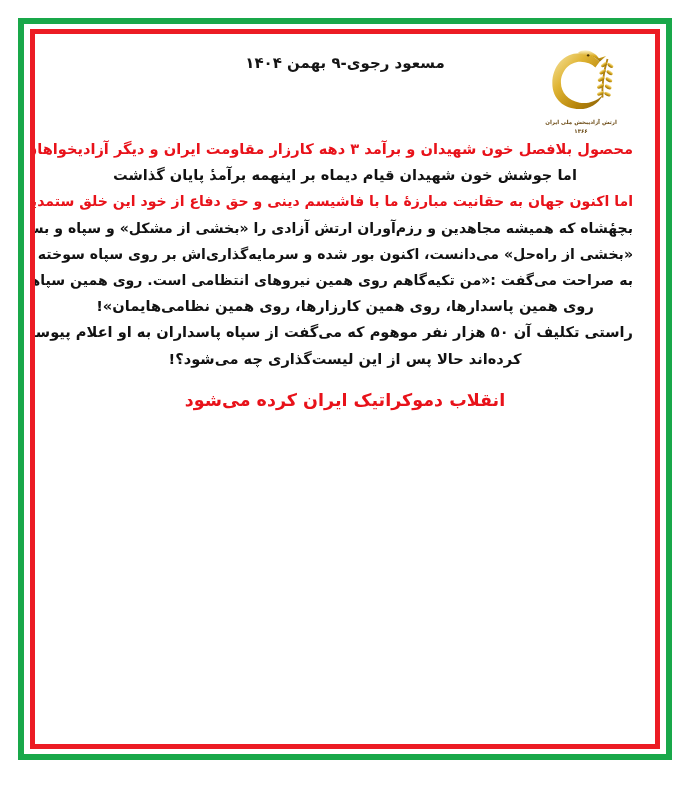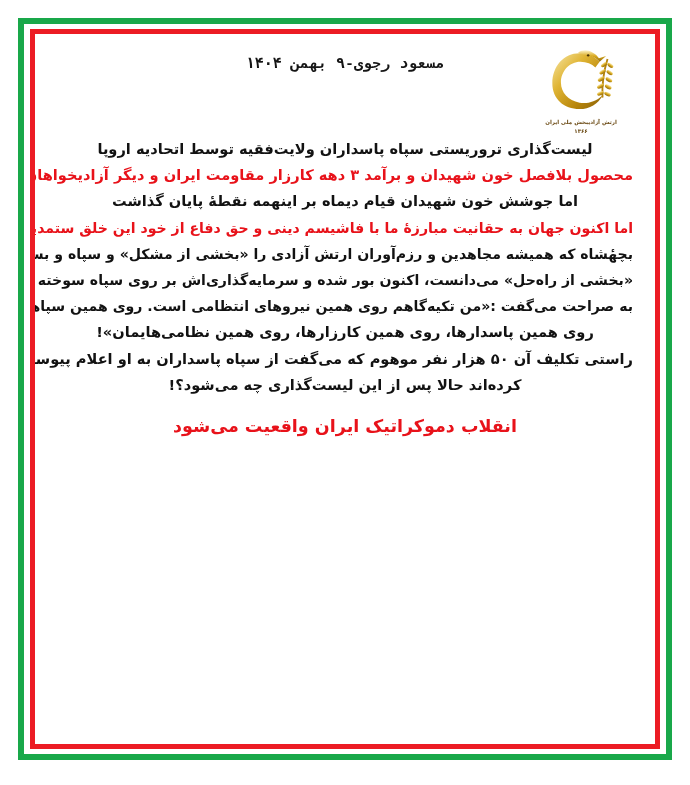--- a/index.html
+++ b/index.html
@@ -67,21 +67,20 @@
     position: absolute;
     top: 12px;
     left: 0;
     right: 0;
     text-align: center;
     font-size: 15px;
     font-weight: bold;
     color: #151515;
     letter-spacing: 0;
     direction: rtl;
-    font-family: Liberation Mono, monospace;
   }
 
   
   .emblem {
     position: absolute;
     top: 0px;
     right: 4px;
     width: 96px;
     height: 92px;
   }
@@ -202,28 +201,27 @@
           </g>
         </svg>
         <div class="emblem-caption">ارتش آزادیبخش ملی ایران</div>
         <div class="emblem-year">۱۳۶۶</div>
       </div>
 
       <div class="byline">مسعود رجوی-۹ بهمن ۱۴۰۴</div>
     </div>
 
     <div class="body-text">
-      <span class="line">لیست‌گذاری تروریستی سپاه پاسداران ولایت‌فقیه توسط اتحادیه اروپا</span>
       <span class="line red">محصول بلافصل خون شهیدان و برآمد ۳ دهه کارزار مقاومت ایران و دیگر آزادیخواهان</span>
-      <span class="line">اما جوشش خون شهیدان قیام دیماه بر اینهمه نقطهٔ پایان گذاشت</span>
+      <span class="line">اما جوشش خون شهیدان قیام دیماه بر اینهمه برآمدٔ پایان گذاشت</span>
       <span class="line red tight">اما اکنون جهان به حقانیت مبارزهٔ ما با فاشیسم دینی و حق دفاع از خود این خلق ستمدیده</span>
       <span class="line tight">بچهٔشاه که همیشه مجاهدین و رزم‌آوران ارتش آزادی را «بخشی از مشکل» و سپاه و بسیج را</span>
       <span class="line tight">«بخشی از راه‌حل»  می‌دانست، اکنون بور شده و سرمایه‌گذاری‌اش بر روی سپاه سوخته است</span>
       <span class="line tight">به صراحت می‌گفت :«من تکیه‌گاهم روی همین نیروهای انتظامی است. روی همین سپاهی‌ها،</span>
       <span class="line">روی همین پاسدارها، روی همین کارزار‌ها، روی همین نظامی‌هایمان»!</span>
       <span class="line">راستی تکلیف آن ۵۰ هزار نفر موهوم که می‌گفت از سپاه پاسداران به او اعلام پیوستگی</span>
       <span class="line">کرده‌اند حالا پس از این لیست‌گذاری چه می‌شود؟!</span>
 
-      <span class="closing">انقلاب دموکراتیک ایران واقعیت می‌شود</span>
+      <span class="closing">انقلاب دموکراتیک ایران کرده می‌شود</span>
     </div>
 
   </div>
 </div>
 
 </body></html>

